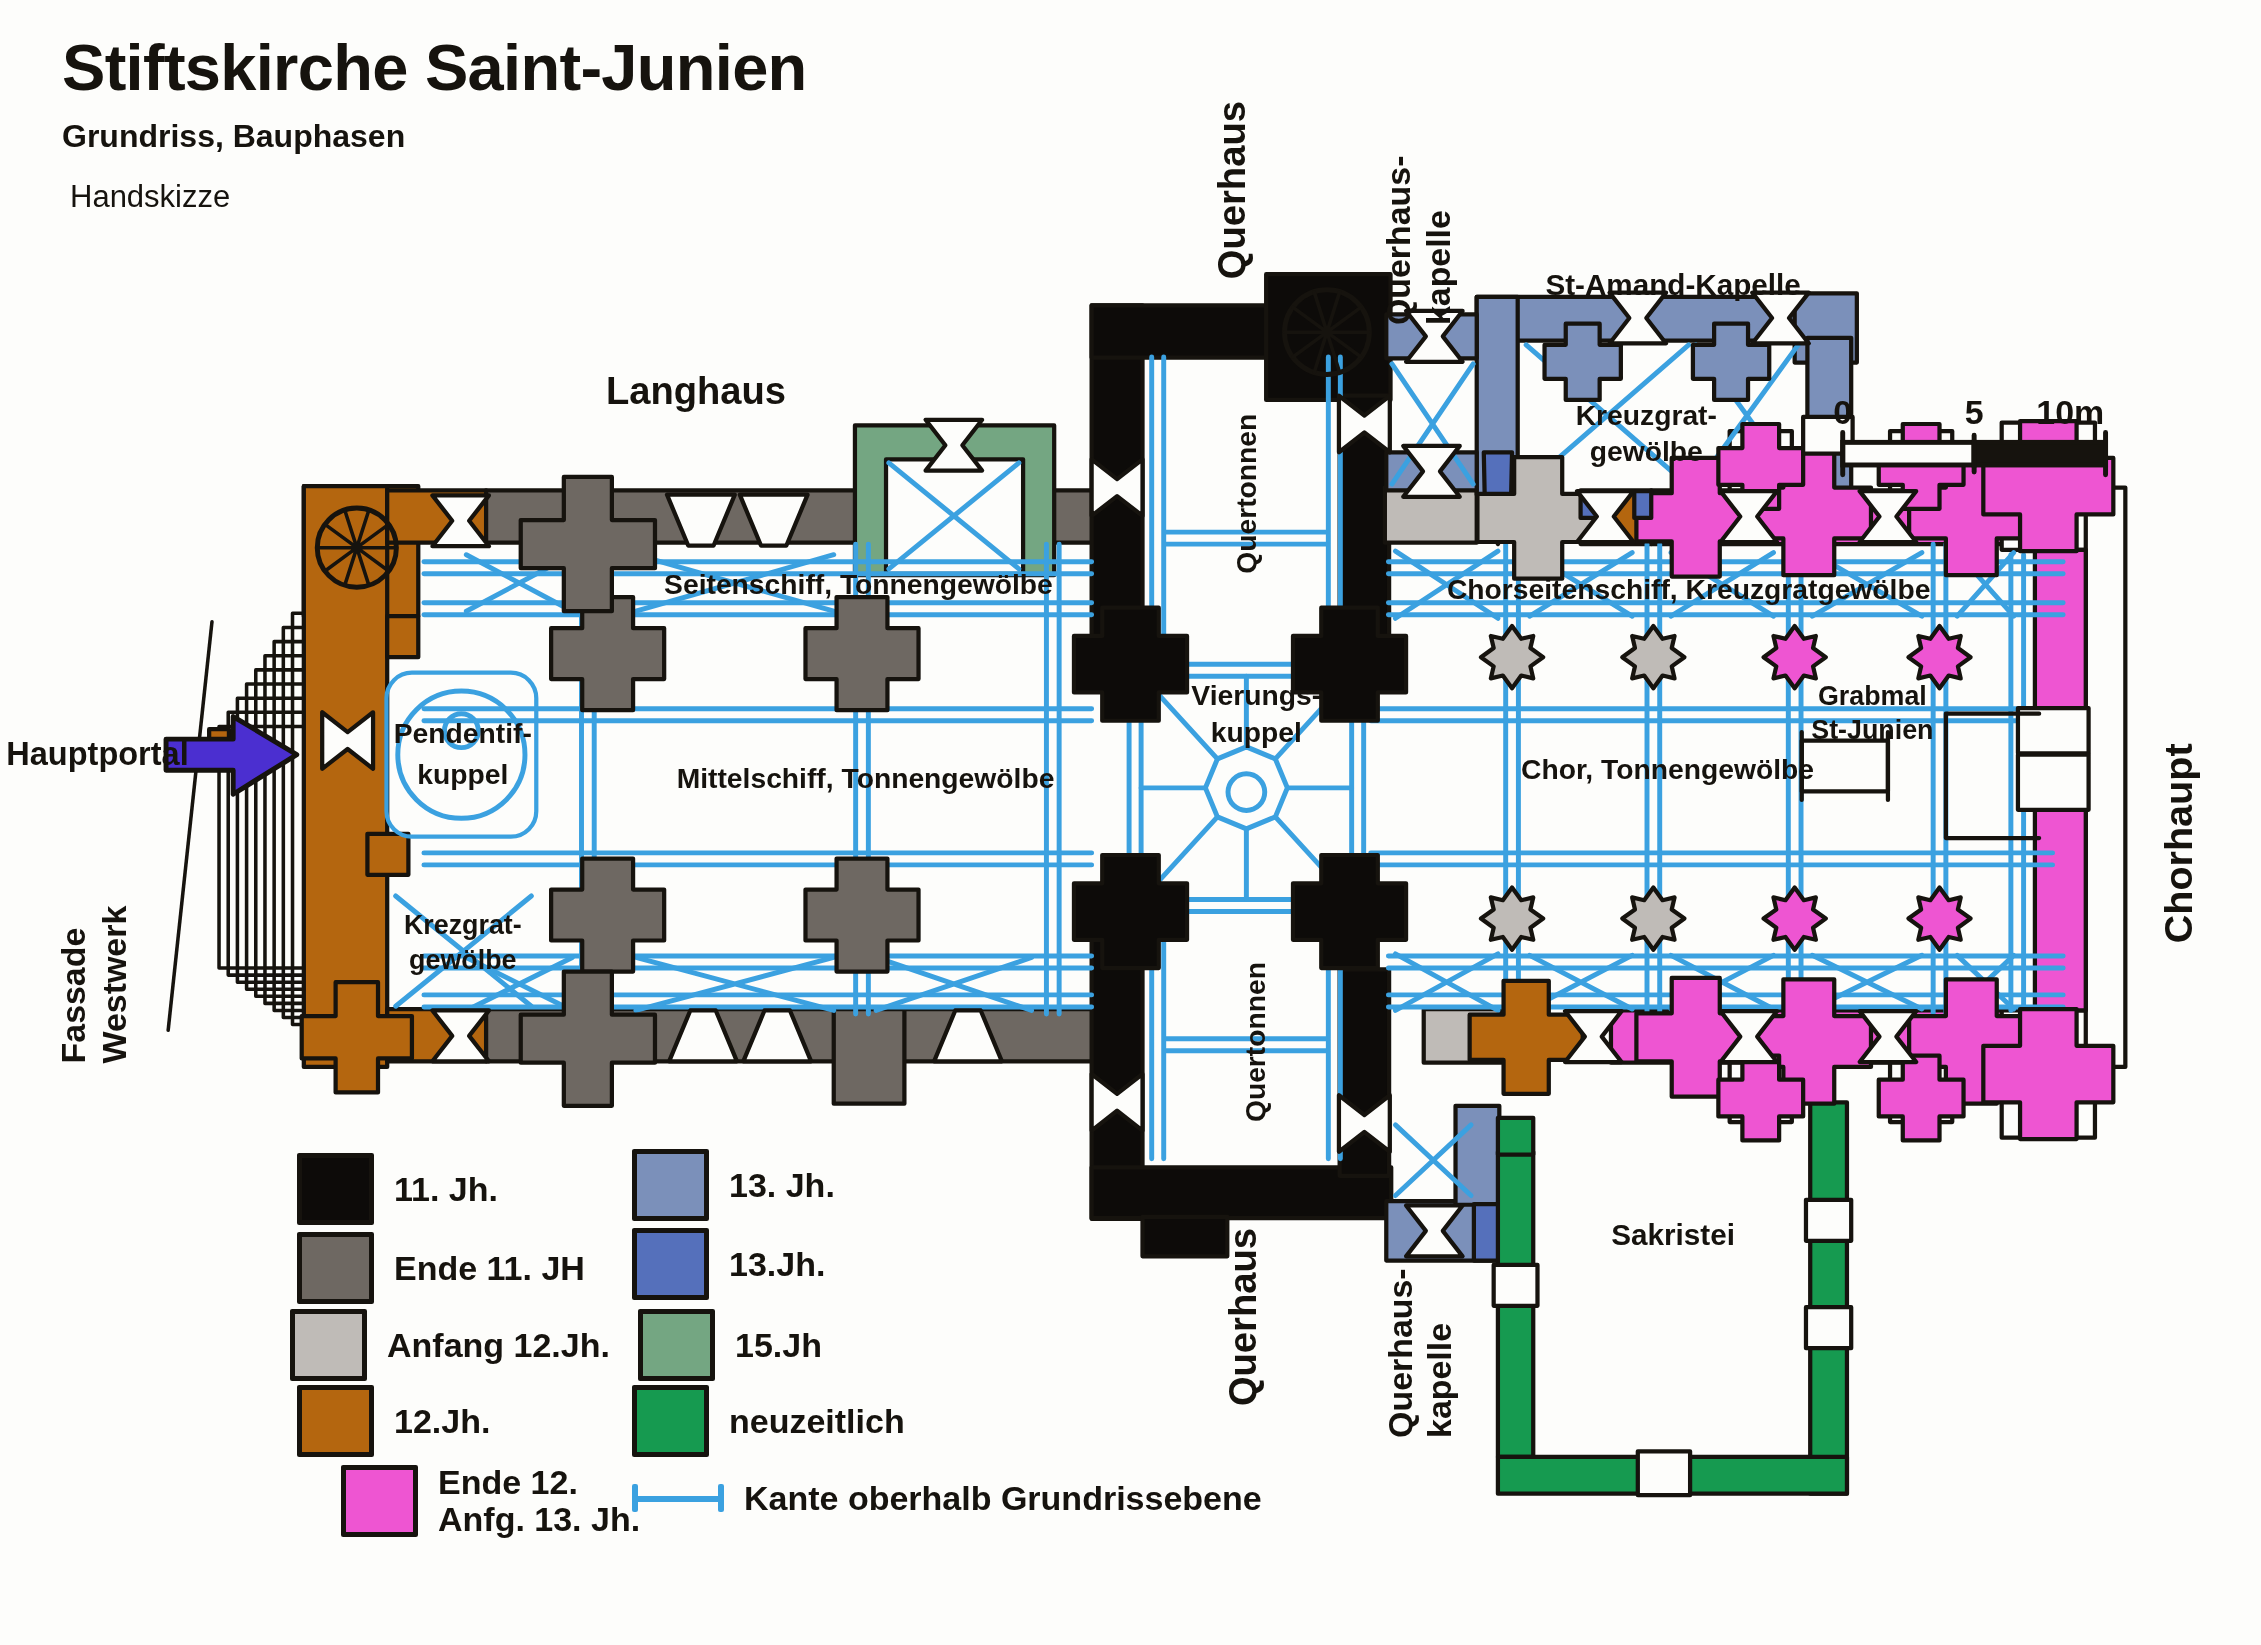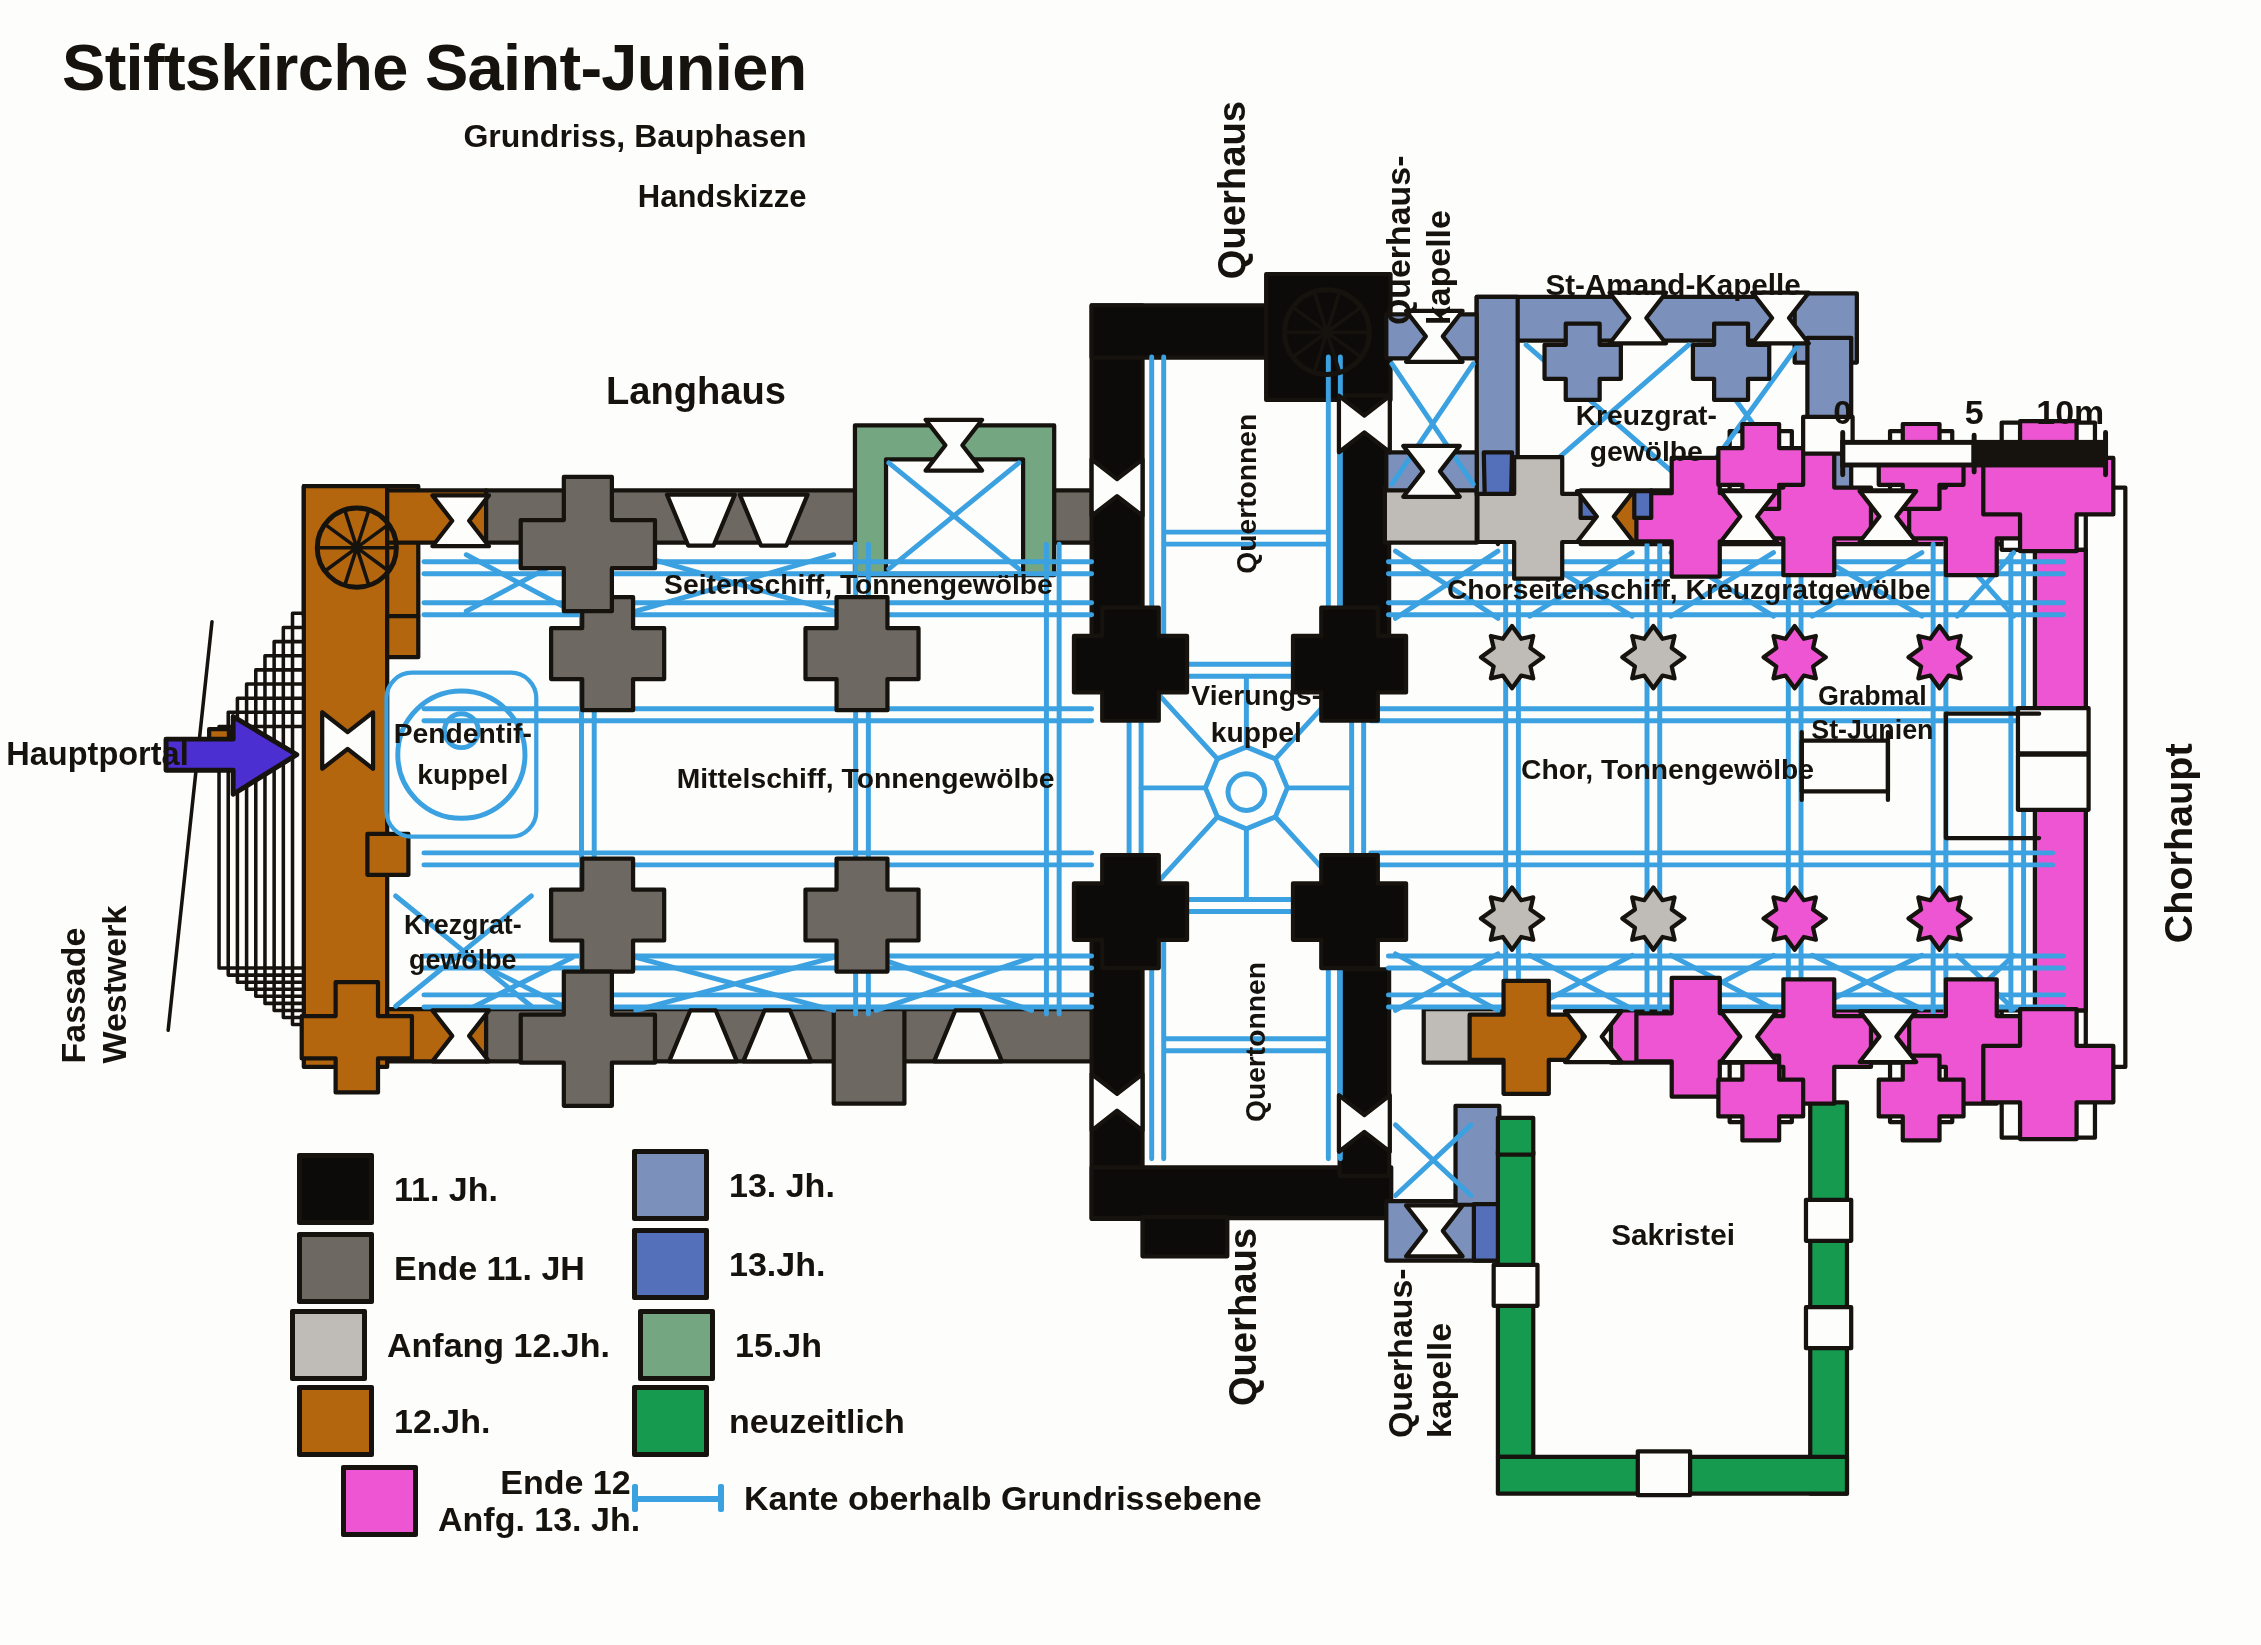--- a/index.html
+++ b/index.html
@@ -1,25 +1,25 @@
 <!DOCTYPE html>
 <html style="--ink: #16130e; --paper: #fdfdfb; --arrow: #4b2fd0; --edge-line: #3ba1e0; --phase-11: #0d0b09; --phase-end11: #6e6862; --phase-beg12: #bfbbb7; --phase-12: #b4660f; --phase-end12: #ee55d2; --phase-13a: #7b90ba; --phase-13b: #5570bb; --phase-15: #74a682; --modern: #169a50;font-size:11.3px"><head>
 <meta charset="utf-8">
 <style>
   :root{
     --ink:#16130e; --paper:#fdfdfb; --arrow:#4b2fd0; --edge-line:#3ba1e0;
     --phase-11:#0d0b09; --phase-end11:#6e6862; --phase-beg12:#bfbbb7; --phase-12:#b4660f;
     --phase-end12:#ee55d2; --phase-13a:#7b90ba; --phase-13b:#5570bb; --phase-15:#74a682; --modern:#169a50;
   }
   html,body{margin:0;padding:0;background:#e8e8e8;font-family:"Liberation Sans",sans-serif;}
-  .page{position:relative;width:2261px;height:1645px;background:var(--paper);overflow:hidden;text-align:right;}
+  .page{position:relative;width:2261px;height:1645px;background:var(--paper);overflow:hidden;}
   .titleblock{position:absolute;left:62px;top:34px;color:var(--ink);}
   .titleblock h1{margin:0;font-size:65px;line-height:1.05;font-weight:700;letter-spacing:-0.7px;}
   .titleblock h2{margin:15.5px 0 0 0;font-size:32px;font-weight:700;}
-  .titleblock h3{margin:24px 0 0 0;font-size:31px;font-weight:700;}
+  .titleblock h3{margin:24px 0 0 8px;font-size:31px;font-weight:400;}
   svg.plan{position:absolute;left:0;top:0;width:2261px;height:1645px;}
   .w{stroke:var(--ink);stroke-width:6;stroke-linejoin:round;}
   .w8{stroke-width:8;}
   .f11{fill:var(--phase-11);} .fE11{fill:var(--phase-end11);} .fA12{fill:var(--phase-beg12);}
   .f12{fill:var(--phase-12);} .fP{fill:var(--phase-end12);} .f13a{fill:var(--phase-13a);}
   .f13b{fill:var(--phase-13b);} .f15{fill:var(--phase-15);} .fNeu{fill:var(--modern);} .fW{fill:var(--paper);}
   .edge{stroke:var(--edge-line);stroke-width:7;fill:none;stroke-linecap:round;stroke-linejoin:round;}
   .ink{stroke:var(--ink);fill:none;stroke-width:6;stroke-linecap:round;stroke-linejoin:round;}
   .lbl{font-family:"Liberation Sans",sans-serif;font-weight:700;fill:#16130e;}
   

